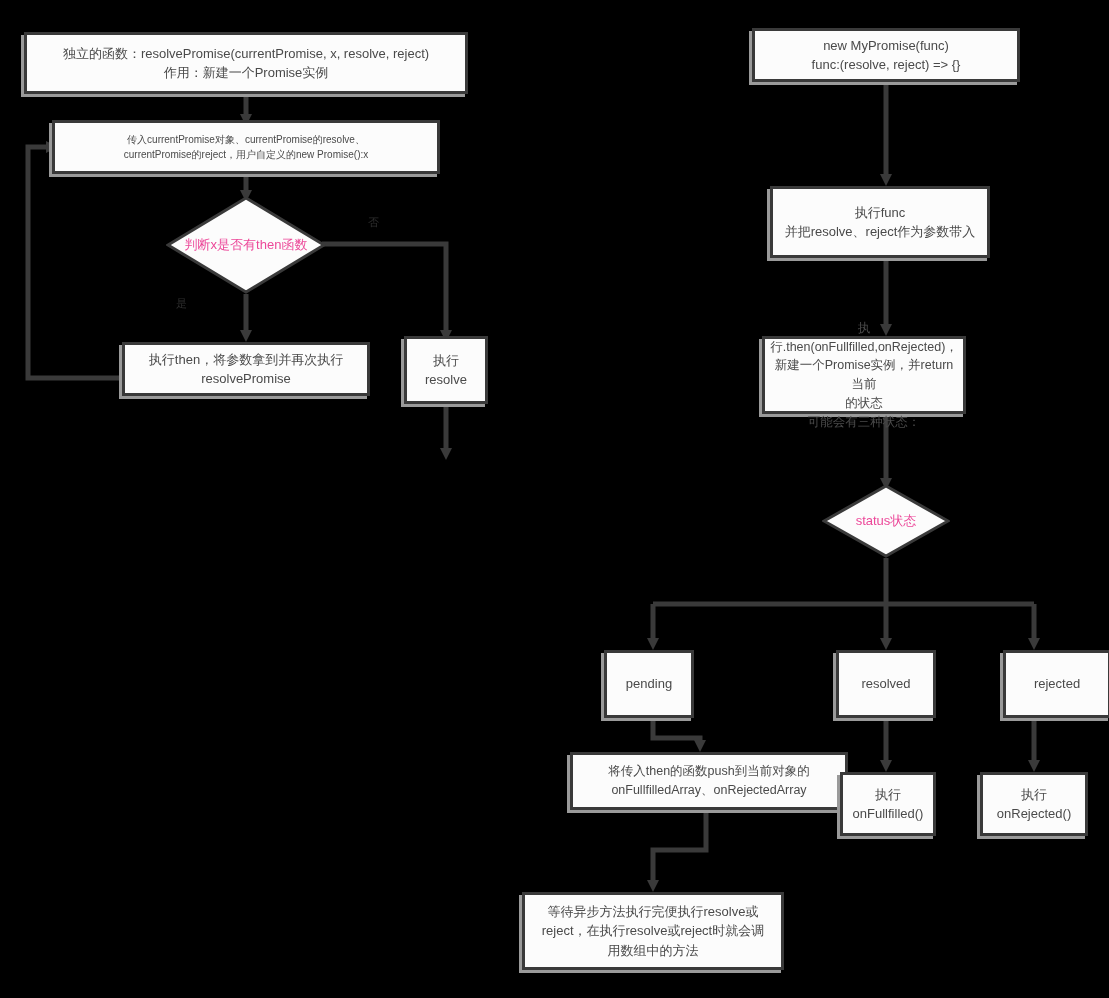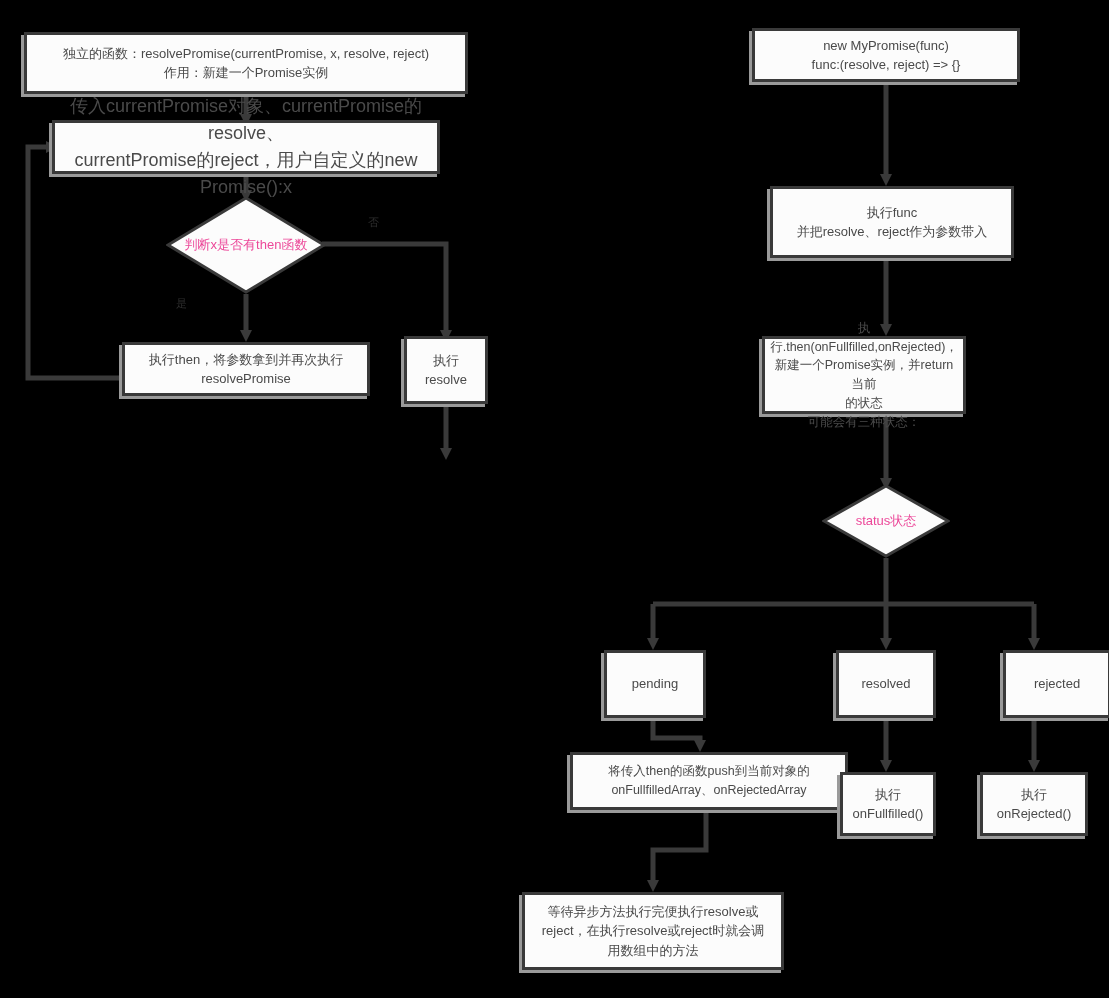--- a/index.html
+++ b/index.html
@@ -83,21 +83,21 @@
 
     <path d="M706,810 L706,850 L653,850 L653,886"></path>
     <polygon class="arrow" points="653,892 647,880 659,880"></polygon>
   </svg>
 
   <div class="node" style="left:24px;top:32px;width:444px;height:62px;">
     <span>独立的函数：resolvePromise(currentPromise, x, resolve, reject)
 作用：新建一个Promise实例</span>
   </div>
 
-  <div class="node" style="left:52px;top:120px;width:388px;height:54px;font-size:18px;">
+  <div class="node" style="left:52px;top:120px;width:388px;height:54px;font-size:10px;">
     <span>传入currentPromise对象、currentPromise的resolve、
 currentPromise的reject，用户自定义的new Promise():x</span>
   </div>
 
   <div class="diamond" style="left:166px;top:196px;width:160px;height:98px;">
     <svg class="wires" style="left:0;top:0;width:160px;height:98px;" viewBox="0 0 160 98">
       <polygon class="dia" points="80,2 158,49 80,96 2,49"></polygon>
     </svg>
     <span class="dlabel">判断x是否有then函数</span>
   </div>
@@ -113,40 +113,40 @@
   <div class="node" style="left:404px;top:336px;width:84px;height:68px;">
     <span>执行resolve</span>
   </div>
 
 
   <div class="node" style="left:752px;top:28px;width:268px;height:54px;">
     <span>new MyPromise(func)
 func:(resolve, reject) =&gt; {}</span>
   </div>
 
-  <div class="node" style="left:770px;top:186px;width:244px;height:72px;">
+  <div class="node" style="left:770px;top:186px;width:220px;height:72px;">
     <span>执行func
 并把resolve、reject作为参数带入</span>
   </div>
 
   <div class="node" style="left:762px;top:336px;width:204px;height:78px;font-size:12.5px;">
     <span>执行.then(onFullfilled,onRejected)，
 新建一个Promise实例，并return当前
 的状态
 可能会有三种状态：</span>
   </div>
 
   <div class="diamond" style="left:822px;top:484px;width:128px;height:74px;align-items:center;">
     <svg class="wires" style="left:0;top:0;width:128px;height:74px;" viewBox="0 0 128 74">
       <polygon class="dia" points="64,2 126,37 64,72 2,37"></polygon>
     </svg>
     <span class="dlabel">status状态</span>
   </div>
 
-  <div class="node" style="left:604px;top:650px;width:102px;height:68px;">
+  <div class="node" style="left:604px;top:650px;width:90px;height:68px;">
     <span>pending</span>
   </div>
 
   <div class="node" style="left:836px;top:650px;width:100px;height:68px;">
     <span>resolved</span>
   </div>
 
   <div class="node" style="left:1003px;top:650px;width:108px;height:68px;">
     <span>rejected</span>
   </div>

